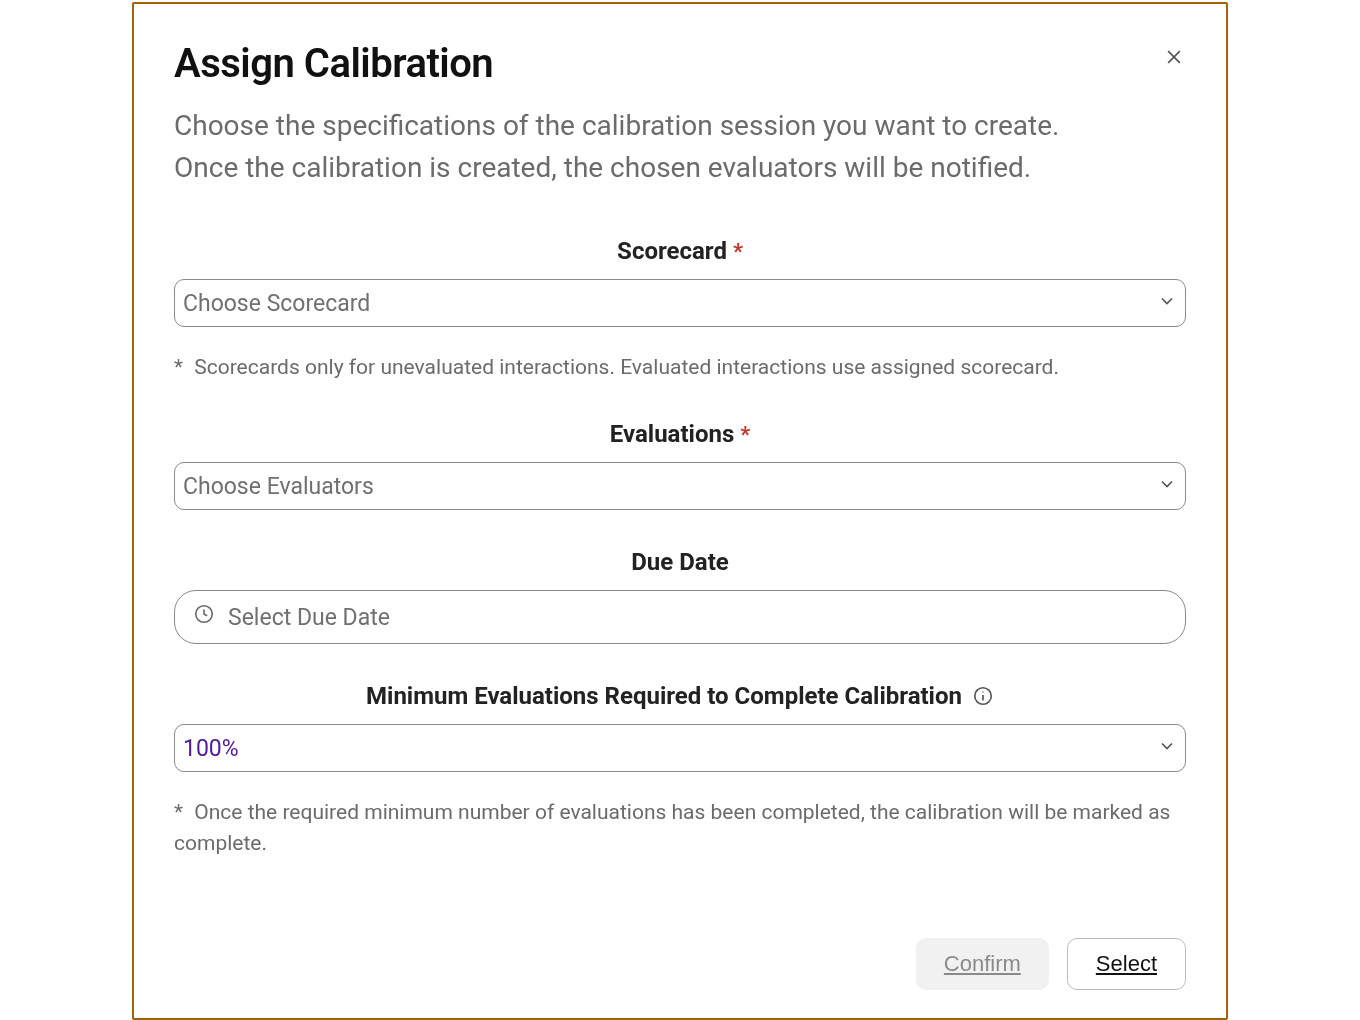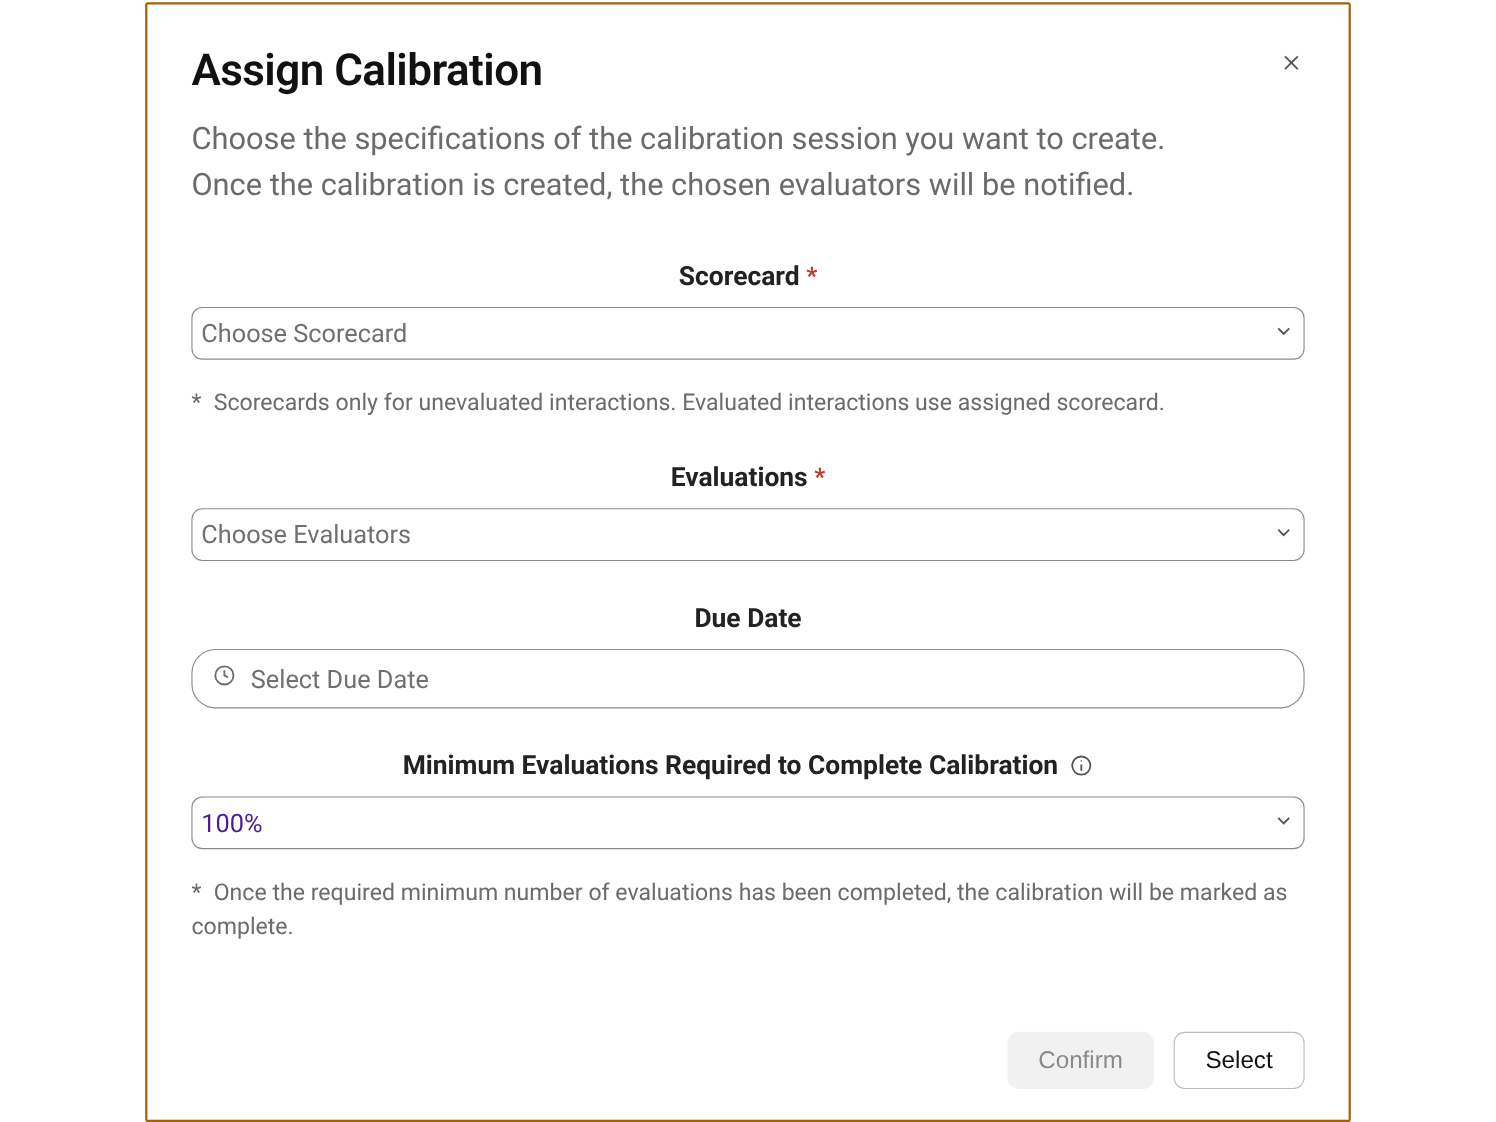--- a/index.html
+++ b/index.html
@@ -125,20 +125,21 @@
     }
     .btn {
       height: 52px;
       padding: 16px 28px;
       font-size: 22px;
       border-radius: 10px;
       cursor: pointer;
       display: flex;
       align-items: center;
       justify-content: center;
+      text-decoration: underline;
     }
     .btn-confirm {
       background: #f1f1f1;
       color: #8a8a8a;
       border: none;
     }
     .btn-cancel {
       background: #fff;
       color: #111;
       border: 1.5px solid #bdbdbd;

